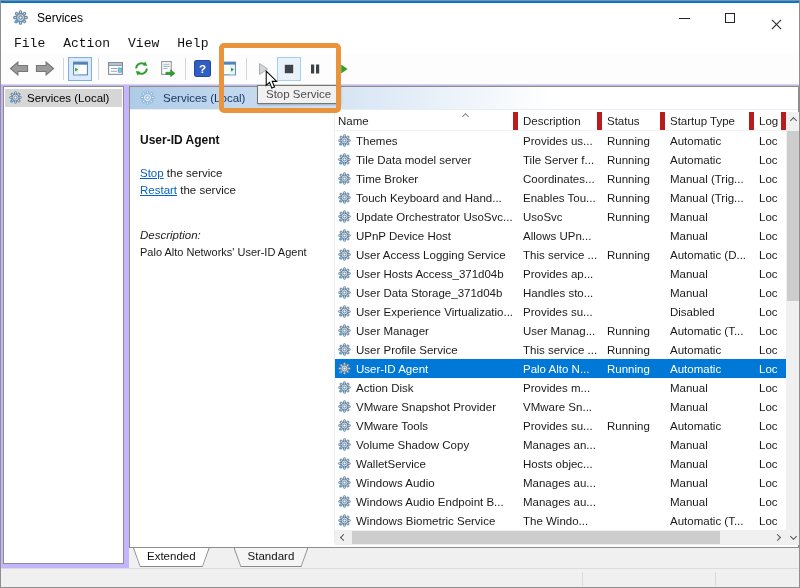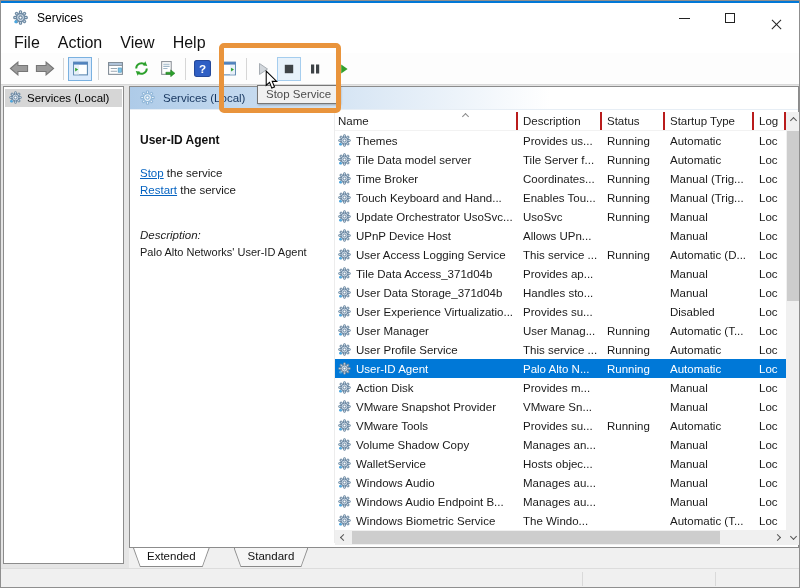--- a/index.html
+++ b/index.html
@@ -1,36 +1,36 @@
 <!DOCTYPE html>
 <html><head>
 <meta charset="utf-8">
 <style>
   * { margin:0; padding:0; box-sizing:border-box; }
   html,body { width:800px; height:588px; background:#fff; }
   body { font-family:"Liberation Sans","DejaVu Sans",sans-serif; font-size:11.5px; color:#1a1a1a; }
-  .window { position:relative; width:800px; height:588px; background:#e5e5e5; border:1px solid #8f8f8f; overflow:hidden; }
+  .window { position:relative; width:800px; height:588px; background:#c4b5fd; border:1px solid #8f8f8f; overflow:hidden; }
   .accent { position:absolute; left:0; top:0; width:100%; height:2px; background:#0078d7; }
 
   
   .titlebar { position:absolute; left:0; top:2px; width:100%; height:30px; background:#fff; }
   .title-gear { position:absolute; left:12px; top:7px; }
   .title-text { position:absolute; left:36px; top:8px; font-size:12px; color:#000; }
   .win-controls { position:absolute; right:0; top:0; height:30px; display:flex; }
   .win-btn { width:46px; height:30px; position:relative; }
   .glyph-min { position:absolute; left:18px; top:15px; width:11px; height:1px; background:#222; }
   .glyph-max { position:absolute; left:18px; top:10px; width:10px; height:10px; border:1px solid #222; }
   .glyph-close { position:absolute; left:17px; top:15px; width:13px; height:13px; }
   .glyph-close::before,.glyph-close::after { content:""; position:absolute; left:0; top:6px; width:13px; height:1.2px; background:#222; }
   .glyph-close::before { transform:rotate(45deg); }
   .glyph-close::after { transform:rotate(-45deg); }
 
   
   .menubar { position:absolute; left:0; top:32px; width:100%; height:20px; display:flex; align-items:center; padding-left:4px; background:#fff; }
-  .menu-item { padding:2px 9px; font-size:16px; color:#111; }
+  .menu-item { padding:2px 9px; font-size:13px; color:#111;font-family:Liberation Mono, monospace; }
 
   
   .toolbar { position:absolute; left:0; top:52px; width:100%; height:32px; background:#fdfdfd; border-bottom:1px solid #d9d9d9; display:flex; align-items:center; padding-left:6px; }
   .tbtn { width:24px; height:24px; display:flex; align-items:center; justify-content:center; margin-right:2px; border:1px solid transparent; }
   .tbtn.selected { background:#dbeafc; border:1px solid #7ab1e0; }
   .tbtn.hovered { background:#e8f2fb; border:1px solid #a5cdee; }
   .tsep { width:1px; height:22px; background:#d6d6d6; margin:0 4px; }
 
   
   .tree-panel { position:absolute; left:2px; top:85px; width:121px; height:478px; background:#fff; border:1px solid #8c8c8c; }
@@ -48,21 +48,21 @@
   .ext-line1 { position:absolute; left:10px; top:57px; white-space:nowrap; }
   .ext-line2 { position:absolute; left:10px; top:74px; white-space:nowrap; }
   .ext-desc-label { position:absolute; left:10px; top:119px;font-style:italic; }
   .ext-desc { position:absolute; left:10px; top:136px; font-size:11px; white-space:nowrap; }
   .link { color:#0563c1; text-decoration:underline; cursor:pointer; }
   .ext-divider { position:absolute; left:204px; top:23px; bottom:4px; width:1px; background:#ececec; }
 
   
   .list { position:absolute; left:205px; top:25px; width:451px; }
   .list-header { position:relative; display:flex; height:19px; border-bottom:1px solid #f2f2f2; color:#222; }
-  .hcell { display:flex; align-items:center; padding-left:5px; border-right:2px solid #b91c1c; font-size:11.5px; overflow:hidden; white-space:nowrap; }
+  .hcell { display:flex; align-items:center; padding-left:5px; border-right:5px solid #b91c1c; font-size:11.5px; overflow:hidden; white-space:nowrap; }
   .hcell:last-child { border-right:none; }
   .sort-chev { position:absolute; left:128px; top:2px; }
   .rows { position:relative; }
   .row { display:flex; height:19px; align-items:center; }
   .row.selected { background:#0078d7; color:#fff; }
   .cell { overflow:hidden; white-space:nowrap; padding-left:5px; font-size:11.5px; }
   .c-name { width:183px; display:flex; align-items:center; gap:5px; padding-left:3px; }
   .c-desc { width:84px; }
   .c-status { width:63px; }
   .c-startup { width:89px; }
@@ -466,21 +466,21 @@
                     <g transform="rotate(45 8 8)">
                       <rect x="6.8" y="0.8" width="2.4" height="14.4" rx="1"></rect>
                       <rect x="0.8" y="6.8" width="14.4" height="2.4" rx="1"></rect>
                     </g>
                     <circle cx="8" cy="8" r="4.2"></circle>
                     <circle cx="8" cy="8" r="1.8" fill="#ffffff"></circle>
                   </g>
                   <circle cx="3" cy="12.6" r="1.6" fill="#49a7e0"></circle>
                 </svg>
               </span>
-              <span>Tile Data Access_371d04b</span>
+              <span>User Hosts Access_371d04b</span>
             </span>
             <span class="cell c-desc">Provides ap...</span>
             <span class="cell c-status"></span>
             <span class="cell c-startup">Manual</span>
             <span class="cell c-log">Loc</span>
           </div>
 
           <div class="row">
             <span class="cell c-name">
               <span style="display:inline-flex">

